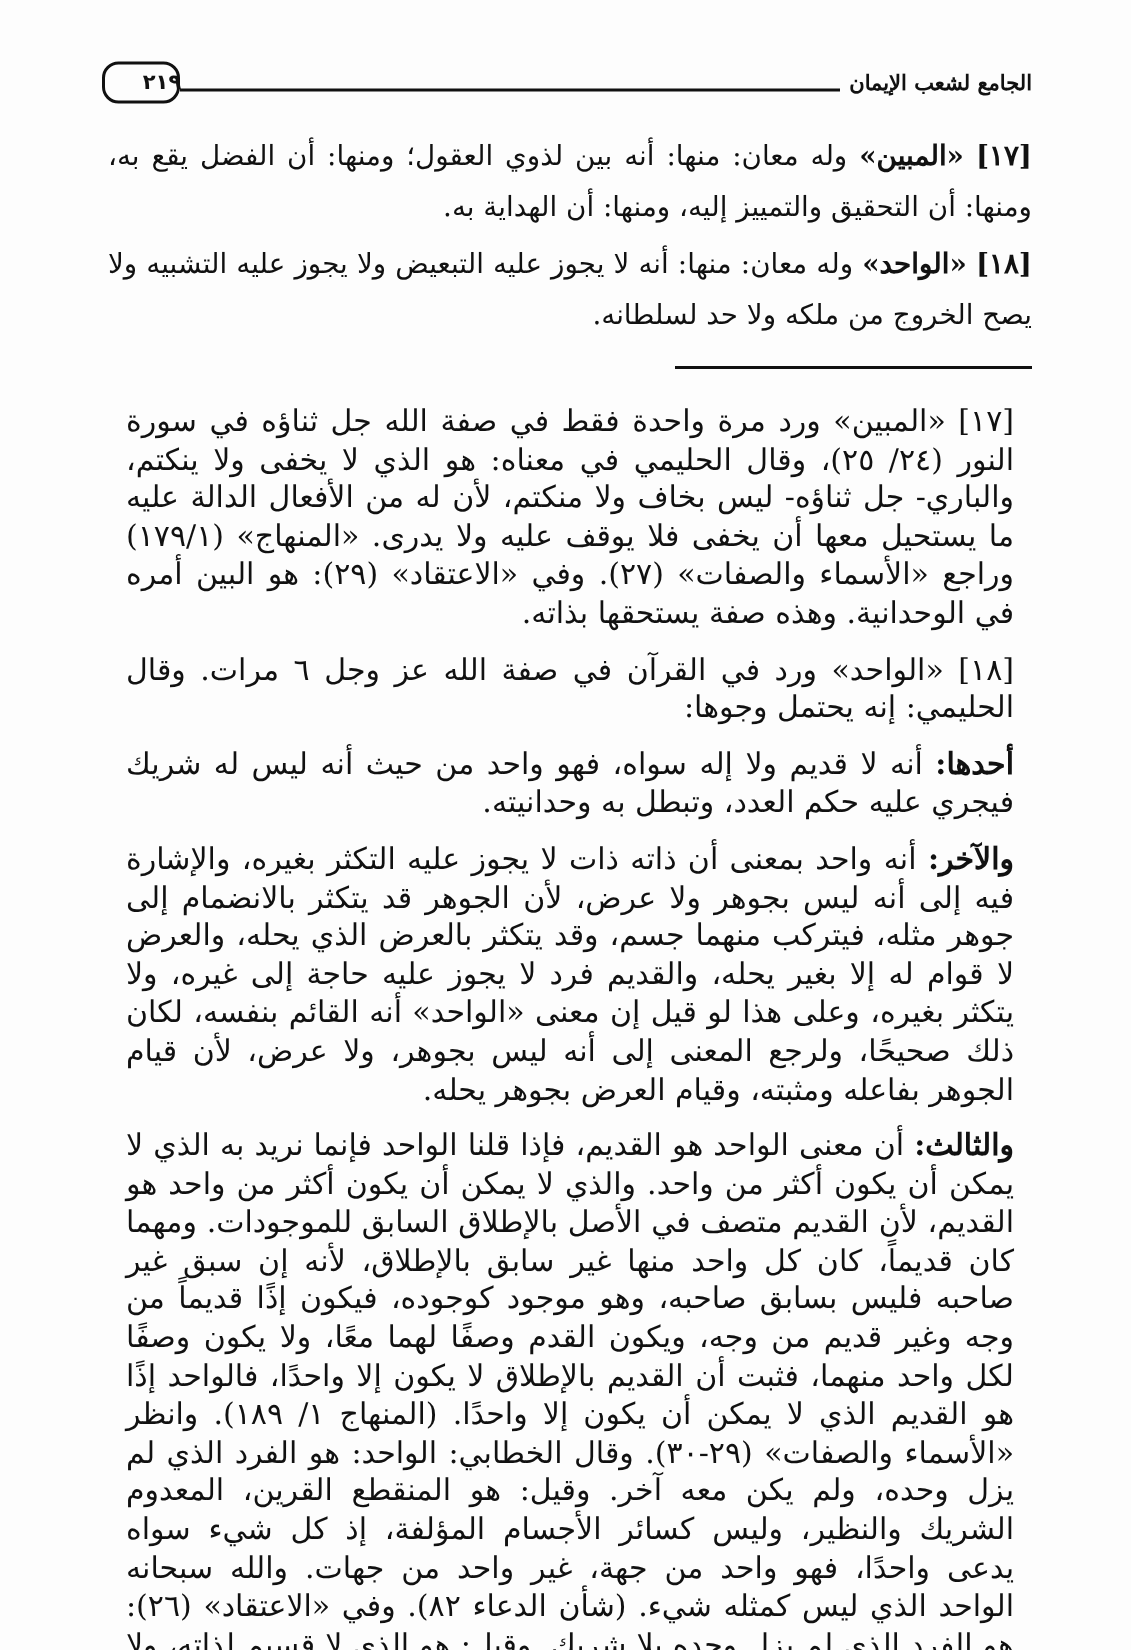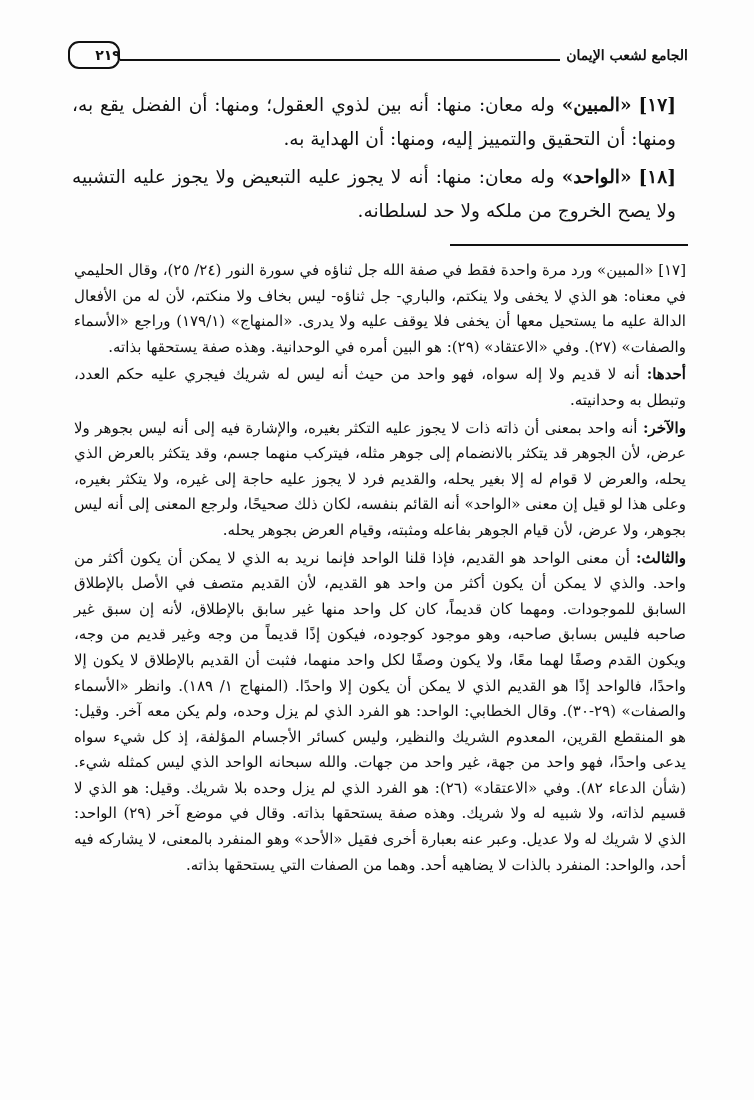--- a/index.html
+++ b/index.html
@@ -64,43 +64,43 @@
   .main {
     position: absolute;
     top: 88px;
     left: 72px;
     width: 616px;
     direction: rtl;
     text-align: justify;
     text-align-last: right;
   }
   .main p {
-    margin: 0 12px 4px 0;
+    margin: 0 0 4px 0;
     font-size: 18.5px;
     line-height: 34px;
   }
   .footnote-rule {
     position: absolute;
     top: 244px;
     left: 450px;
     width: 238px;
     height: 0;
     border-top: 2px solid #111;
   }
   .footnotes {
     position: absolute;
     top: 256px;
     left: 72px;
     width: 616px;
     direction: rtl;
     text-align: justify;
   }
   .footnotes p {
-    margin: 2px;
-    font-size: 15px;
+    margin: 12px;
+    font-size: 20px;
     line-height: 25.6px;
   }
   .b { font-weight: bold; }
 </style>
 </head>
 <body>
 
 <div class="page">
 
   <div class="header">
@@ -120,20 +120,23 @@
     </p>
   </div>
 
   <div class="footnote-rule"></div>
 
   <div class="footnotes">
     <p>
       <span>[١٧]</span><span> «المبين» ورد مرة واحدة فقط في صفة الله جل ثناؤه في سورة النور (٢٤/ ٢٥)، وقال الحليمي في معناه: هو الذي لا يخفى ولا ينكتم، والباري- جل ثناؤه- ليس بخاف ولا منكتم، لأن له من الأفعال الدالة عليه ما يستحيل معها أن يخفى فلا يوقف عليه ولا يدرى. «المنهاج» (١٧٩/١) وراجع «الأسماء والصفات» (٢٧). وفي «الاعتقاد» (٢٩): هو البين أمره في الوحدانية. وهذه صفة يستحقها بذاته.</span>
     </p>
     <p>
+      <span>[١٨]</span><span> «الواحد» ورد في القرآن في صفة الله عز وجل ٦ مرات. وقال الحليمي: إنه يحتمل وجوها:</span>
+    </p>
+    <p>
       <span class="b">أحدها:</span><span> أنه لا قديم ولا إله سواه، فهو واحد من حيث أنه ليس له شريك فيجري عليه حكم العدد، وتبطل به وحدانيته.</span>
     </p>
     <p>
       <span class="b">والآخر:</span><span> أنه واحد بمعنى أن ذاته ذات لا يجوز عليه التكثر بغيره، والإشارة فيه إلى أنه ليس بجوهر ولا عرض، لأن الجوهر قد يتكثر بالانضمام إلى جوهر مثله، فيتركب منهما جسم، وقد يتكثر بالعرض الذي يحله، والعرض لا قوام له إلا بغير يحله، والقديم فرد لا يجوز عليه حاجة إلى غيره، ولا يتكثر بغيره، وعلى هذا لو قيل إن معنى «الواحد» أنه القائم بنفسه، لكان ذلك صحيحًا، ولرجع المعنى إلى أنه ليس بجوهر، ولا عرض، لأن قيام الجوهر بفاعله ومثبته، وقيام العرض بجوهر يحله.</span>
     </p>
     <p>
       <span class="b">والثالث:</span><span> أن معنى الواحد هو القديم، فإذا قلنا الواحد فإنما نريد به الذي لا يمكن أن يكون أكثر من واحد. والذي لا يمكن أن يكون أكثر من واحد هو القديم، لأن القديم متصف في الأصل بالإطلاق السابق للموجودات. ومهما كان قديماً، كان كل واحد منها غير سابق بالإطلاق، لأنه إن سبق غير صاحبه فليس بسابق صاحبه، وهو موجود كوجوده، فيكون إذًا قديماً من وجه وغير قديم من وجه، ويكون القدم وصفًا لهما معًا، ولا يكون وصفًا لكل واحد منهما، فثبت أن القديم بالإطلاق لا يكون إلا واحدًا، فالواحد إذًا هو القديم الذي لا يمكن أن يكون إلا واحدًا. (المنهاج ١/ ١٨٩). وانظر «الأسماء والصفات» (٢٩-٣٠). وقال الخطابي: الواحد: هو الفرد الذي لم يزل وحده، ولم يكن معه آخر. وقيل: هو المنقطع القرين، المعدوم الشريك والنظير، وليس كسائر الأجسام المؤلفة، إذ كل شيء سواه يدعى واحدًا، فهو واحد من جهة، غير واحد من جهات. والله سبحانه الواحد الذي ليس كمثله شيء. (شأن الدعاء ٨٢). وفي «الاعتقاد» (٢٦): هو الفرد الذي لم يزل وحده بلا شريك. وقيل: هو الذي لا قسيم لذاته، ولا شبيه له ولا شريك. وهذه صفة يستحقها بذاته. وقال في موضع آخر (٢٩) الواحد: الذي لا شريك له ولا عديل. وعبر عنه بعبارة أخرى فقيل «الأحد» وهو المنفرد بالمعنى، لا يشاركه فيه أحد، والواحد: المنفرد بالذات لا يضاهيه أحد. وهما من الصفات التي يستحقها بذاته.</span>
     </p>
   </div>
 

